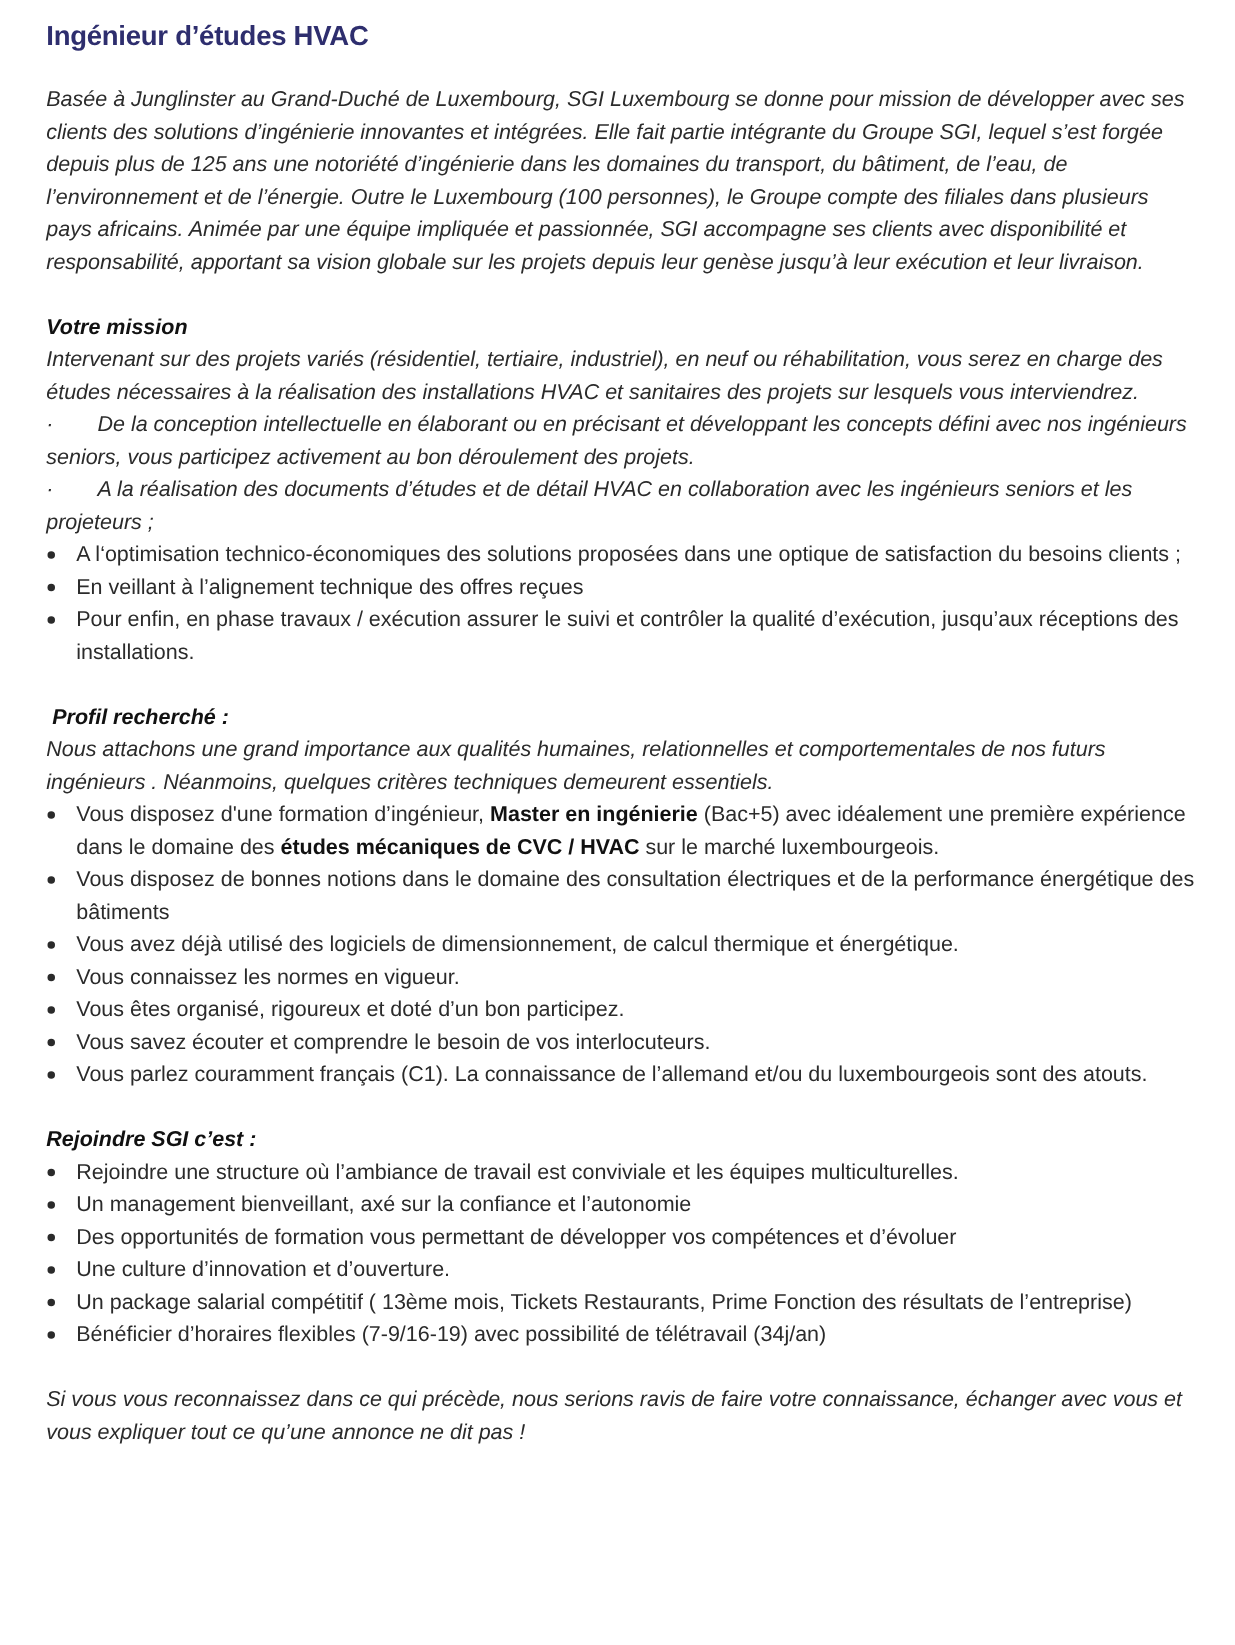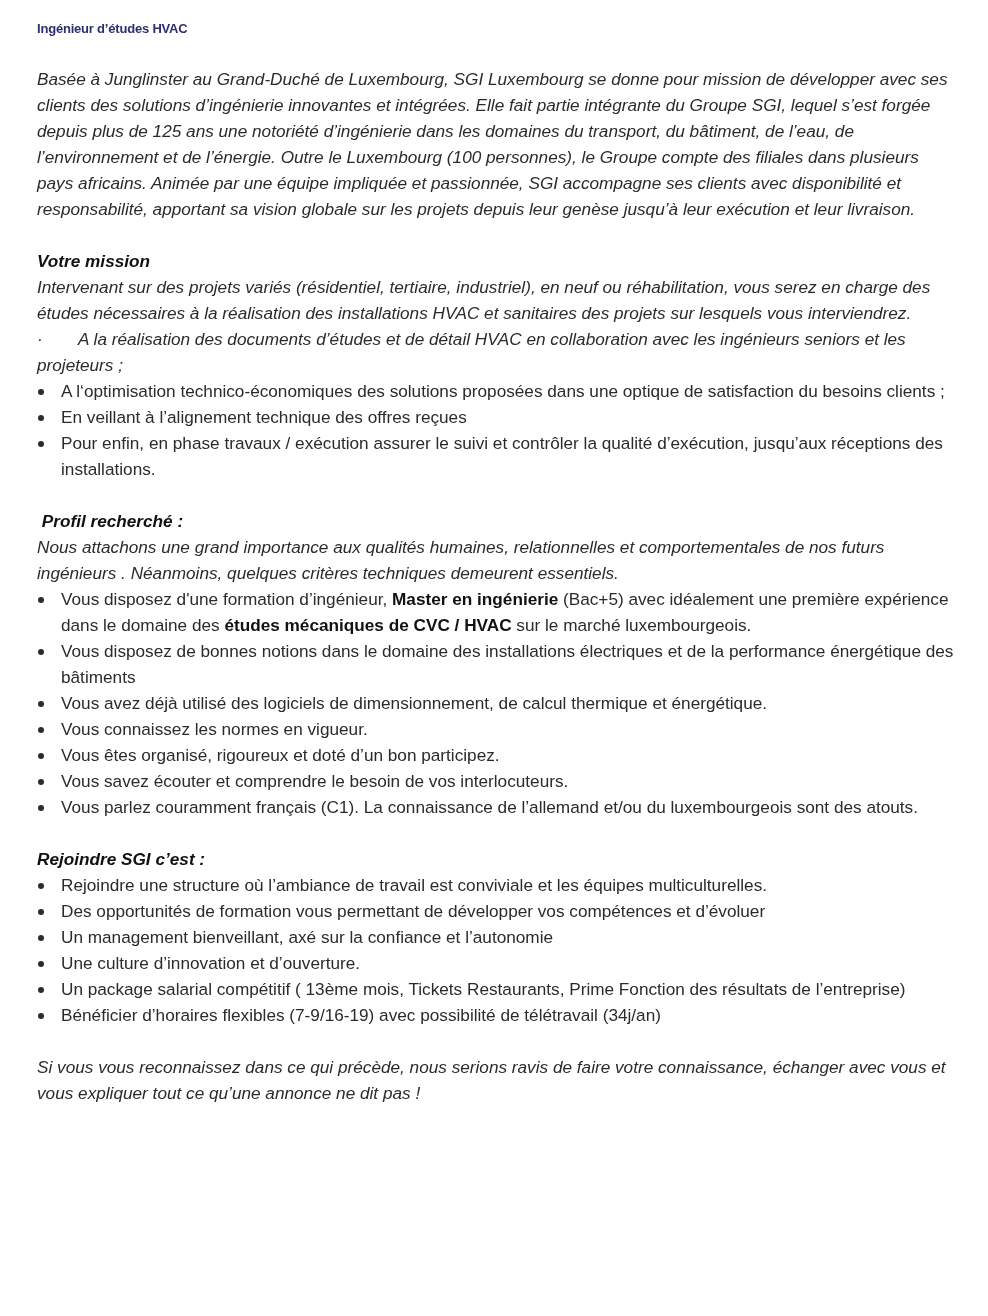--- a/index.html
+++ b/index.html
@@ -10,21 +10,21 @@
       font-family: "Liberation Sans", sans-serif;
       color: #2b2b2b;
       font-size: 17.2px;
       line-height: 26px;
     }
     .page { padding: 16px 30px 0 37px; }
     .title {
       font-family: "Liberation Sans", sans-serif;
       color: #2e2e6e;
       font-weight: bold;
-      font-size: 13px;
+      font-size: 22px;
       line-height: 26px;
       margin: 0 0 24px 0;
       letter-spacing: -0.2px;
     }
     p { margin: 0; font-style: italic; }
     .block { margin-bottom: 26px; }
     .heading { font-weight: bold; color: #111; }
     .dot-line { }
     .dot-line .dot { display: inline-block; width: 41px; }
     ul { margin: 0; padding: 0; list-style: none; }
@@ -43,48 +43,49 @@
 <body>
 
 <div class="page">
   <h1 class="title">Ingénieur d’études HVAC</h1>
 
   <p class="block">Basée à Junglinster au Grand-Duché de Luxembourg, SGI Luxembourg se donne pour mission de développer avec ses clients des solutions d’ingénierie innovantes et intégrées. Elle fait partie intégrante du Groupe SGI, lequel s’est forgée depuis plus de 125 ans une notoriété d’ingénierie dans les domaines du transport, du bâtiment, de l’eau, de l’environnement et de l’énergie. Outre le Luxembourg (100 personnes), le Groupe compte des filiales dans plusieurs pays africains. Animée par une équipe impliquée et passionnée, SGI accompagne ses clients avec disponibilité et responsabilité, apportant sa vision globale sur les projets depuis leur genèse jusqu’à leur exécution et leur livraison.</p>
 
   <section class="block">
     <p class="heading">Votre mission</p>
     <p>Intervenant sur des projets variés (résidentiel, tertiaire, industriel), en neuf ou réhabilitation, vous serez en charge des études nécessaires à la réalisation des installations HVAC et sanitaires des projets sur lesquels vous interviendrez.</p>
+    <p class="dot-line"><span class="dot">·</span><span>De la conception intellectuelle en élaborant ou en précisant et développant les concepts défini avec nos ingénieurs seniors, vous participez activement au bon déroulement des projets.</span></p>
     <p class="dot-line"><span class="dot">·</span><span>A la réalisation des documents d’études et de détail HVAC en collaboration avec les ingénieurs seniors et les projeteurs ;</span></p>
     <ul>
       <li>A l‘optimisation technico-économiques des solutions proposées dans une optique de satisfaction du besoins clients ;</li>
       <li>En veillant à l’alignement technique des offres reçues</li>
       <li>Pour enfin, en phase travaux / exécution assurer le suivi et contrôler la qualité d’exécution, jusqu’aux réceptions des installations.</li>
     </ul>
   </section>
 
   <section class="block">
     <p class="heading"><span style="white-space:pre"> Profil recherché :</span></p>
     <p>Nous attachons une grand importance aux qualités humaines, relationnelles et comportementales  de nos futurs ingénieurs . Néanmoins, quelques critères techniques demeurent essentiels.</p>
     <ul>
       <li><span>Vous disposez d'une formation d’ingénieur, </span><b>Master en ingénierie</b><span> (Bac+5) avec idéalement une première expérience dans le domaine des </span><b>études mécaniques de CVC / HVAC</b><span> sur le marché luxembourgeois.</span></li>
-      <li>Vous disposez de bonnes notions dans le domaine des installations électriques et de la performance énergétique des bâtiments</li>
+      <li>Vous disposez de bonnes notions dans le domaine des consultation électriques et de la performance énergétique des bâtiments</li>
       <li>Vous avez déjà utilisé des logiciels de dimensionnement, de calcul thermique et énergétique.</li>
       <li>Vous connaissez les normes en vigueur.</li>
       <li>Vous êtes organisé, rigoureux et doté d’un bon participez.</li>
       <li>Vous savez écouter et comprendre le besoin de vos interlocuteurs.</li>
       <li>Vous parlez couramment français (C1). La connaissance de l’allemand et/ou du luxembourgeois sont des atouts.</li>
     </ul>
   </section>
 
   <section class="block">
     <p class="heading">Rejoindre SGI c’est :</p>
     <ul>
       <li>Rejoindre une structure où l’ambiance de travail est conviviale et les équipes multiculturelles.</li>
+      <li>Un management bienveillant, axé sur la confiance et l’autonomie</li>
       <li>Des opportunités de formation vous permettant de développer vos compétences et d’évoluer</li>
-      <li>Un management bienveillant, axé sur la confiance et l’autonomie</li>
       <li>Une culture d’innovation et d’ouverture.</li>
       <li>Un package salarial compétitif ( 13ème mois, Tickets Restaurants, Prime Fonction des résultats de l’entreprise)</li>
       <li>Bénéficier d’horaires flexibles (7-9/16-19) avec possibilité de télétravail (34j/an)</li>
     </ul>
   </section>
 
   <p>Si vous vous reconnaissez dans ce qui précède, nous serions ravis de faire votre connaissance, échanger avec vous et vous expliquer tout ce qu’une annonce ne dit pas !</p>
 </div>
 
 </body></html>

